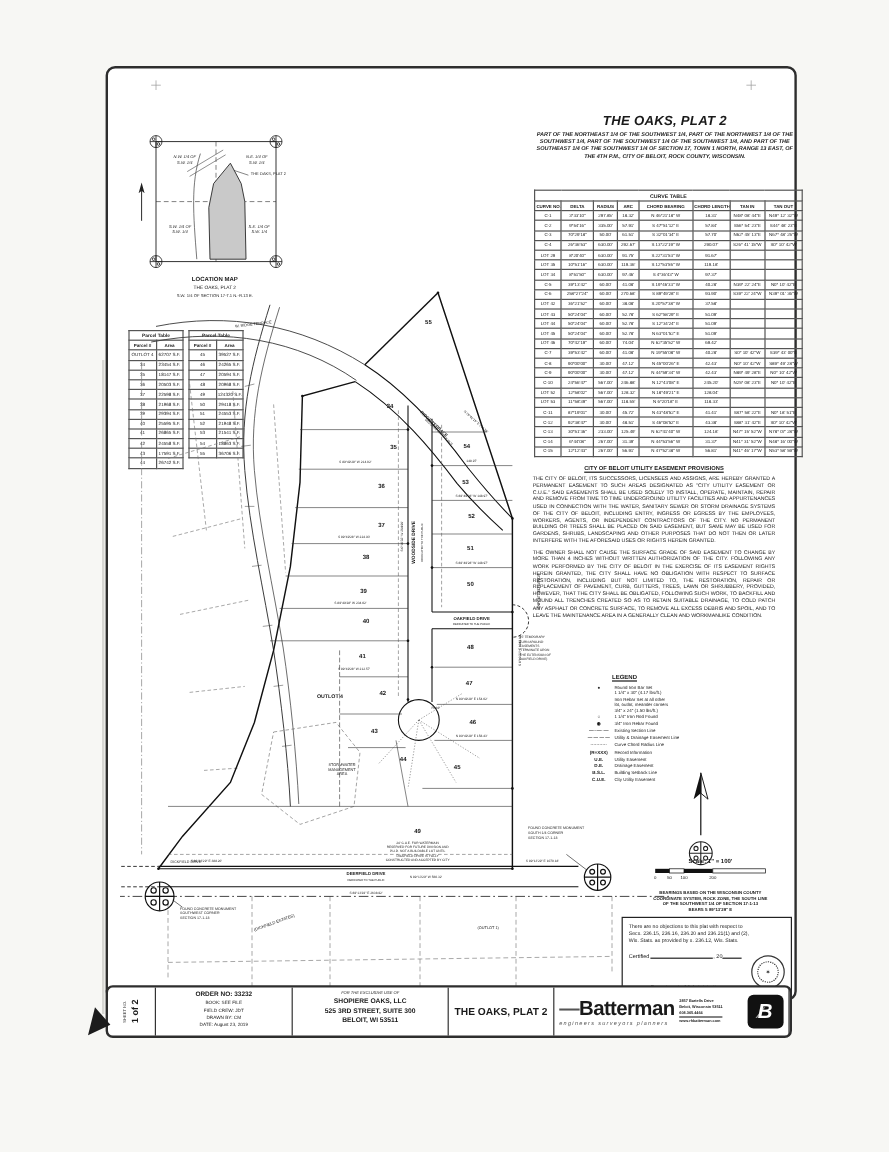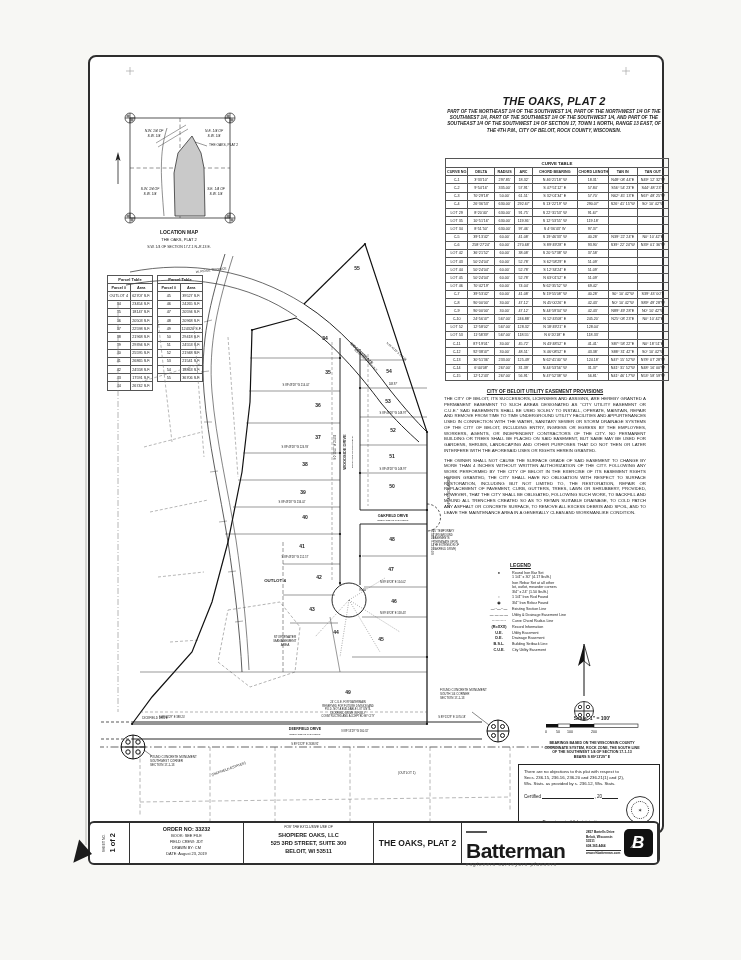--- a/index.html
+++ b/index.html
@@ -53,21 +53,21 @@
   .vtext{writing-mode:vertical-rl;transform:rotate(180deg);white-space:nowrap}
   #f-sheet .no{font-size:7.5px;font-weight:bold}
   #f-sheet .lbl{font-size:3.4px;color:#333}
   #f-order{width:114px;text-align:center;padding-top:2px;font-size:3.9px;line-height:1.5}
   #f-order .big{font-size:5.4px;font-weight:bold}
   #f-client{width:130px;text-align:center;padding-top:2px}
   #f-client .tiny{font-size:3.4px;font-style:italic}
   #f-client .nm{font-size:5.6px;font-weight:bold;margin-top:1.5px;line-height:1.45}
   #f-title{width:88px;display:flex;align-items:center;justify-content:center;font-size:8.5px;font-weight:bold;text-align:center}
   #f-firm{flex:1;border-right:none;display:flex;align-items:center;padding:0 4px;gap:3px}
-  #f-firm .bname{font-size:21px;font-weight:bold;letter-spacing:-.5px;line-height:1}
+  #f-firm .bname{font-size:17px;font-weight:bold;letter-spacing:-.5px;line-height:1}
   #f-firm .dash{color:#555;font-weight:bold}
   #f-firm .tag{font-size:4.6px;font-style:italic;color:#555;letter-spacing:1.1px;margin-top:1px}
   #f-firm .addr{font-size:3.2px;line-height:1.45;font-weight:bold;margin-left:1px}
   #f-firm .addr .web{border-top:.6px solid #333;margin-top:1px;padding-top:.5px}
   #blogo{width:30px;height:28px;background:#111;border-radius:5px;color:#fff;display:flex;align-items:center;justify-content:center;
          font-size:17px;font-weight:bold;font-style:italic;margin-left:auto}
   #blogo .slash{color:#9a9a9a;margin-right:-3px;font-size:13px}
   
   #art1{left:76px;top:841px;width:0;height:0;border-left:16px solid #1c1c1c;border-top:11px solid transparent;border-bottom:13px solid transparent;position:absolute;transform:rotate(14deg)}
   #art2{left:85px;top:300px;width:1.5px;height:545px;background:#d7d7d3;position:absolute}

